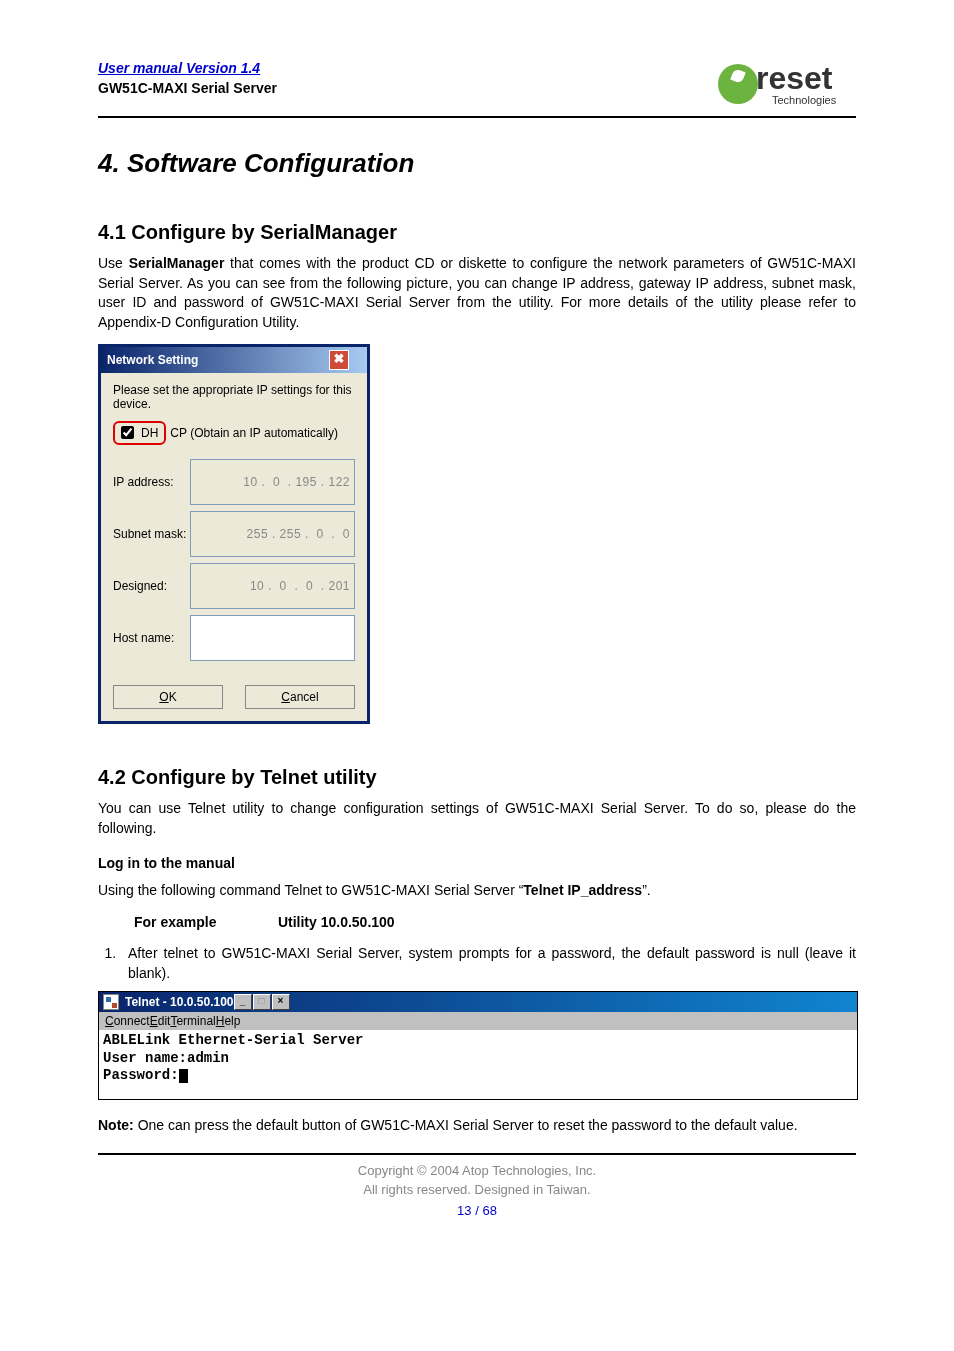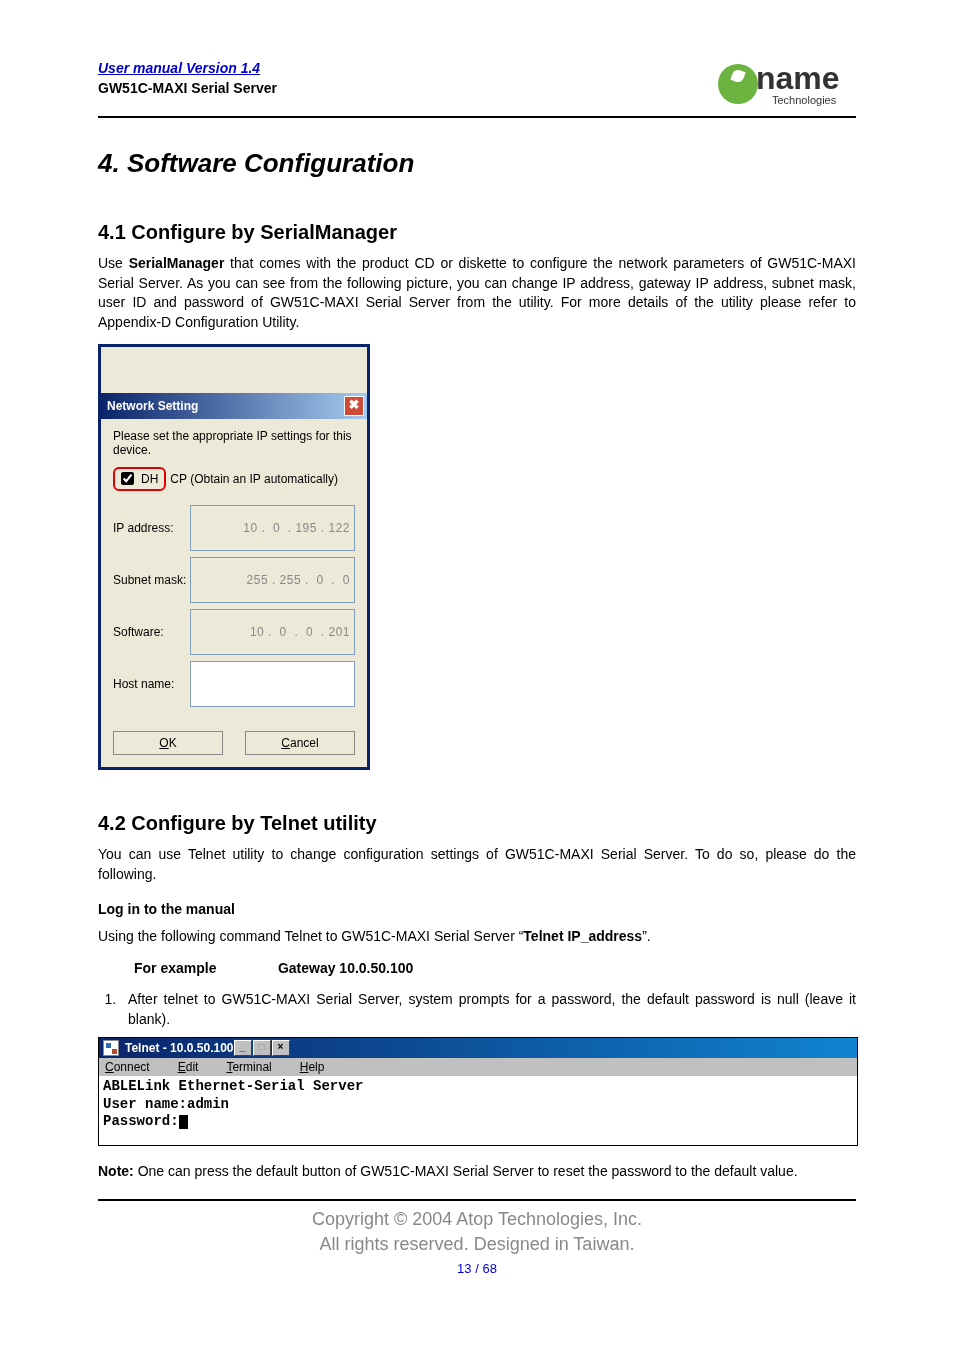--- a/index.html
+++ b/index.html
@@ -101,26 +101,25 @@
     border: 3px solid #0a246a;
     background: #ece9d8;
     font-size: 12px;
     color: #000;
     margin: 12px 0 18px 0;
   }
   .ns-title {
     background: linear-gradient(to right, #0a246a, #a6caf0);
     color: #fff;
     font-weight: bold;
-    padding: 3px 3px 3px 6px;
+    padding: 3px 18px 3px 6px;
     display: flex;
     justify-content: space-between;
     align-items: center;
     font-family: "MS Sans Serif", Tahoma, sans-serif;
-    margin-top: 46px;
   }
   .ns-close {
     width: 18px;
     height: 18px;
     background: #d04a38;
     border: 1px solid #fff;
     color: #fff;
     text-align: center;
     line-height: 16px;
     font-weight: bold;
@@ -243,21 +242,21 @@
     text-align: center;
     color: #000;
     font-family: Arial;
   }
   .telnet-winbtn.disabled { color:#888; }
   .telnet-menu {
     background: #c0c0c0;
     padding: 2px 6px;
     font-size: 12px;
     display: flex;
-    gap: 28px;
+    gap: 0;
     font-family: Tahoma, "MS Sans Serif", sans-serif;
   }
   .telnet-menu span u { text-decoration: underline; }
   .telnet-body {
     background: #fff;
     color: #000;
     font-family: "Courier New", monospace;
     font-size: 14px;
     font-weight: bold;
     padding: 2px 4px 14px 4px;
@@ -292,21 +291,21 @@
     line-height: 1.4;
     padding-left: 8px;
   }
   .footer-rule {
     border-top: 2px solid #000;
     margin-top: 18px;
     padding-top: 4px;
     text-align: center;
   }
   .footer-line {
-    font-size: 18px;
+    font-size: 13px;
     color: #888;
     margin: 4px 0;
   }
   .page-num {
     font-size: 13px;
     color: #0000cc;
     margin-top: 6px;
   }
 </style>
 </head>
@@ -314,21 +313,21 @@
 
 <div class="page">
 
   <div class="header-row">
     <div class="header-left">
       <a class="version-link">User manual Version 1.4</a>
       <span class="product-name">GW51C-MAXI Serial Server</span>
     </div>
     <div class="logo">
       <div class="logo-circle"></div>
-      <div class="logo-text">name</div>
+      <div class="logo-text">reset</div>
       <div class="logo-sub">Technologies</div>
     </div>
   </div>
 
   <h1>4. Software Configuration</h1>
 
   <h2>4.1 Configure by SerialManager</h2>
   <p class="para">
     <span>Use </span><span class="bold">SerialManager</span><span> that comes with the product CD or diskette to configure the network parameters of GW51C-MAXI Serial Server. As you can see from the following picture, you can change IP address, gateway IP address, subnet mask, user ID and password of GW51C-MAXI Serial Server from the utility. For more details of the utility please refer to Appendix-D Configuration Utility.</span>
   </p>
@@ -349,21 +348,21 @@
       </div>
       <div class="ns-field-row">
         <span class="ns-field-label">IP address:</span>
         <input class="ns-input" disabled="" value="10 .  0  . 195 . 122" style="">
       </div>
       <div class="ns-field-row">
         <span class="ns-field-label">Subnet mask:</span>
         <input class="ns-input" disabled="" value="255 . 255 .  0  .  0" style="">
       </div>
       <div class="ns-field-row">
-        <span class="ns-field-label">Software:</span>
+        <span class="ns-field-label">Designed:</span>
         <input class="ns-input" disabled="" value="10 .  0  .  0  . 201" style="">
       </div>
       <div class="ns-field-row">
         <span class="ns-field-label">Host name:</span>
         <input class="ns-input" value="" style="">
       </div>
       <div class="ns-btn-row">
         <button class="ns-btn"><u>O</u><span>K</span></button>
         <button class="ns-btn"><u>C</u><span>ancel</span></button>
       </div>
@@ -374,21 +373,21 @@
   <p class="para">You can use Telnet utility to change configuration settings of GW51C-MAXI Serial Server. To do so, please do the following.</p>
 
   <div class="step-heading">Log in to the manual</div>
 
   <p class="para">
     <span>Using the following command Telnet to GW51C-MAXI Serial Server “</span><span class="bold">Telnet IP_address</span><span>”.</span>
   </p>
 
   <div class="example-row">
     <span class="lbl">For example</span>
-    <span class="val">Gateway 10.0.50.100</span>
+    <span class="val">Utility 10.0.50.100</span>
   </div>
 
   <ol class="steps">
     <li>After telnet to GW51C-MAXI Serial Server, system prompts for a password, the default password is null (leave it blank).</li>
   </ol>
 
   <div class="telnet-win">
     <div class="telnet-title">
       <div class="telnet-title-left">
         <span class="telnet-icon"></span>

